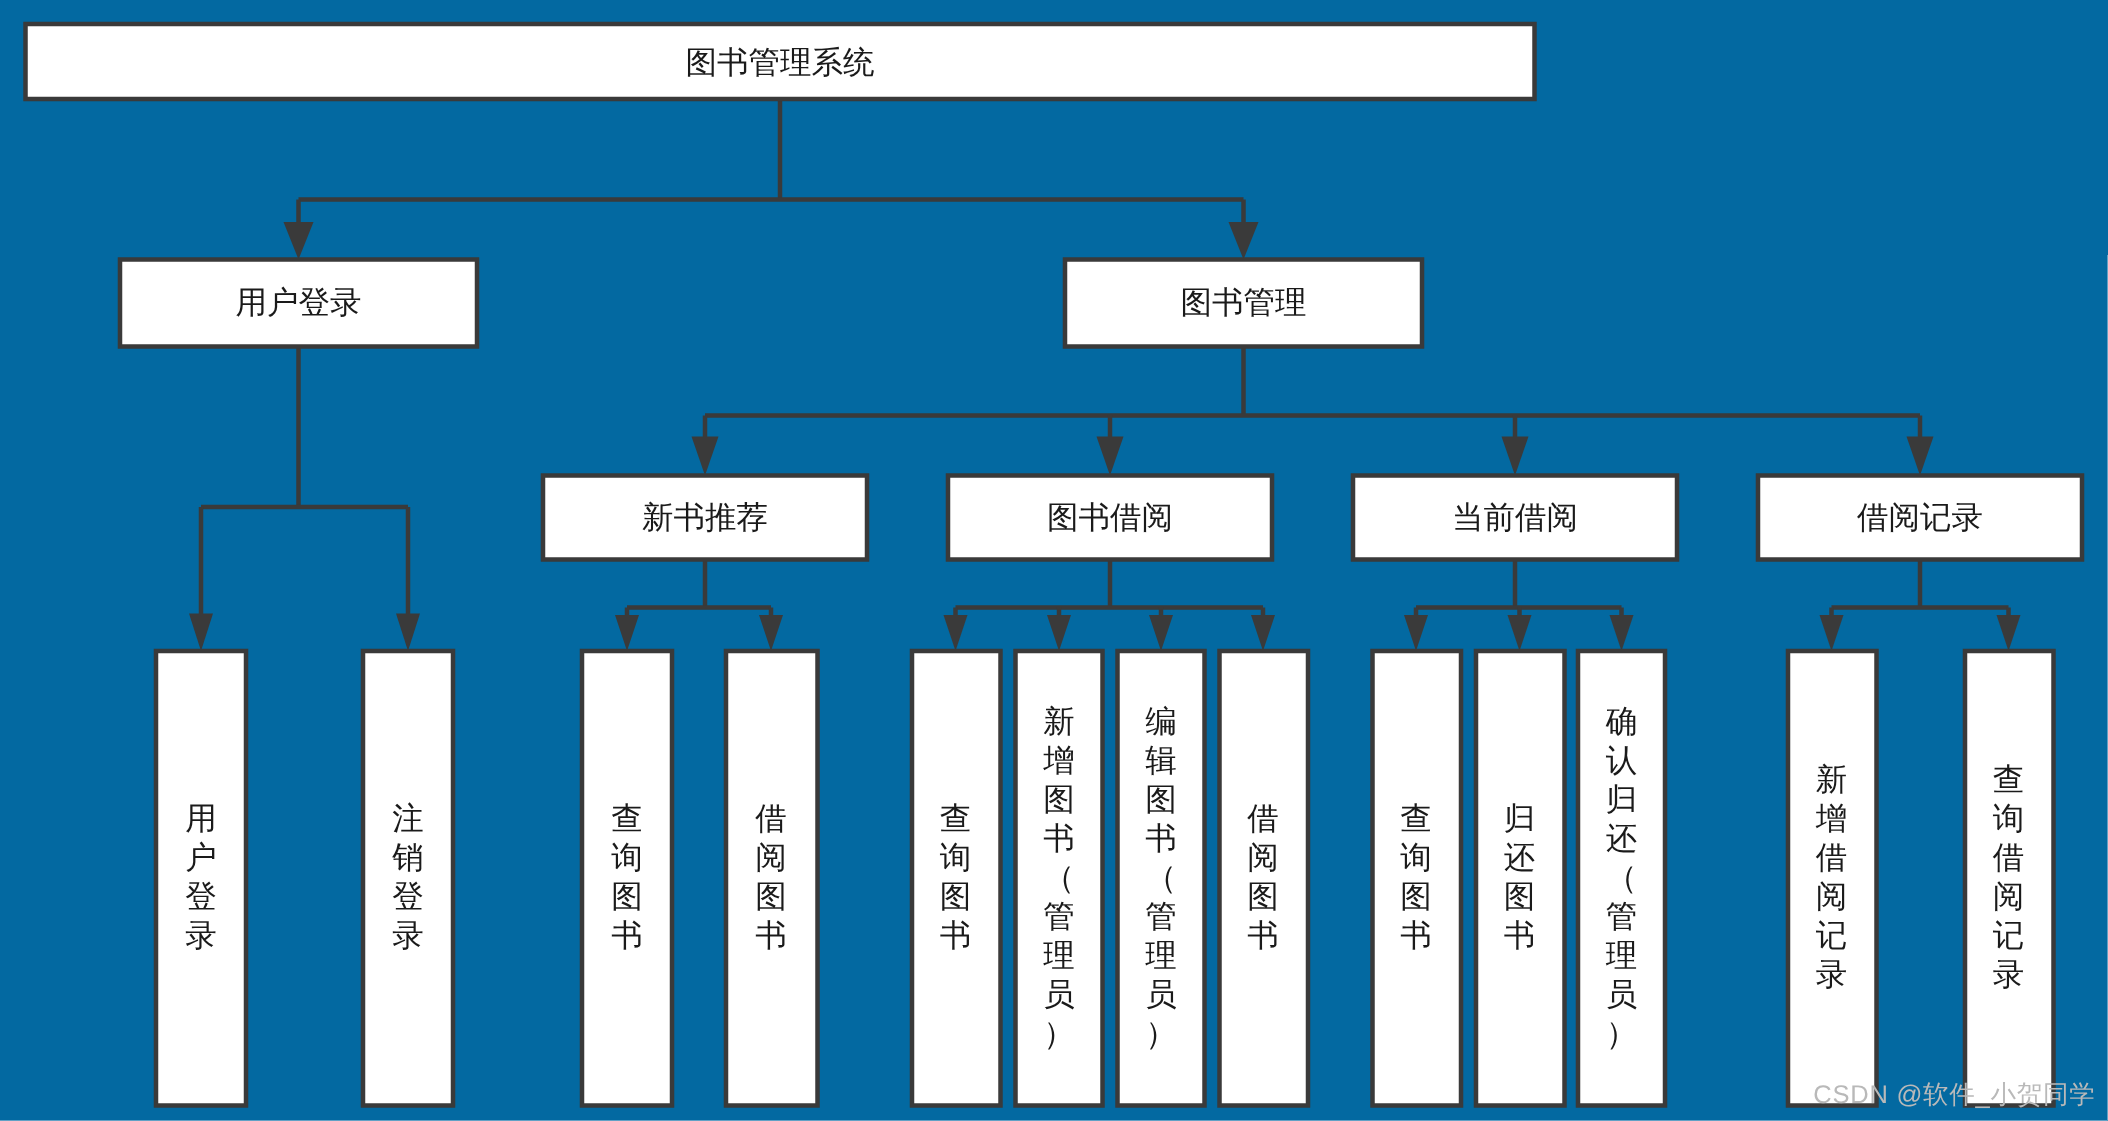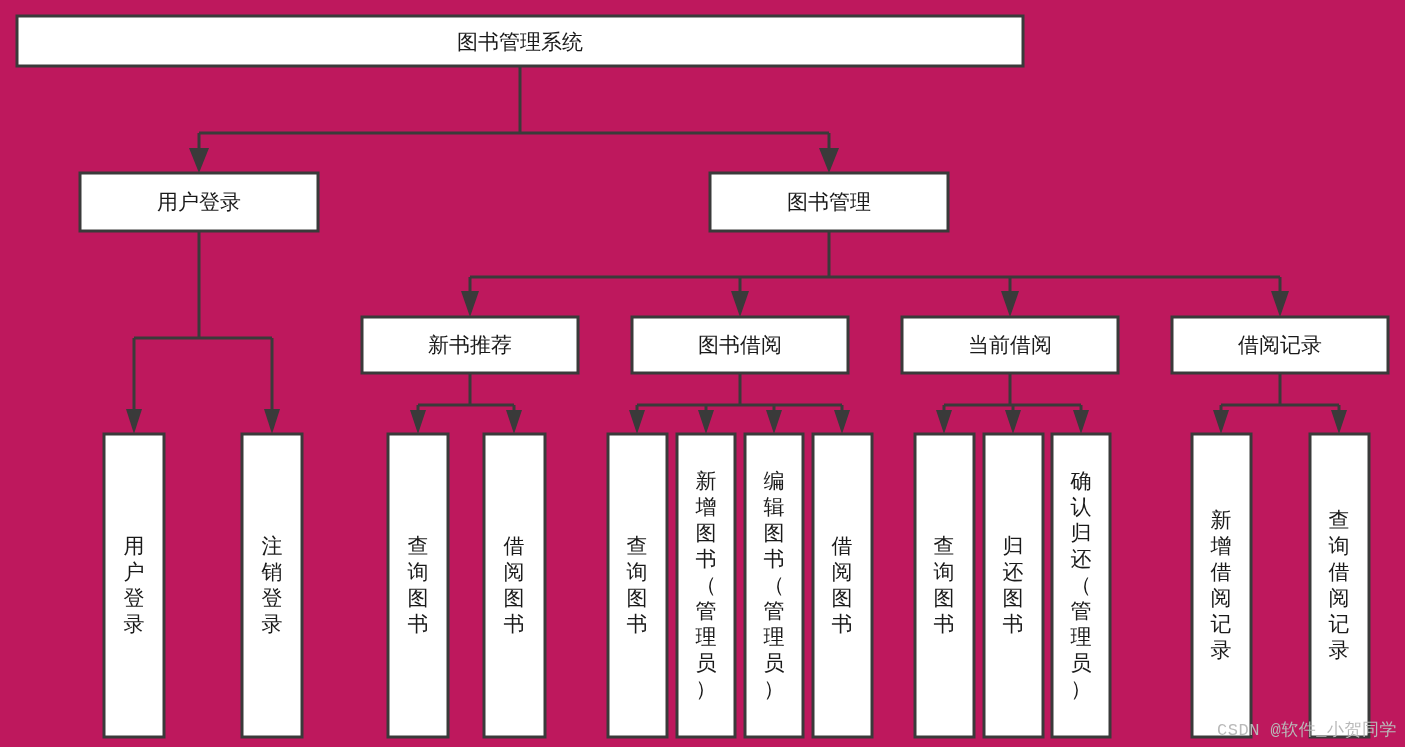--- a/index.html
+++ b/index.html
@@ -10,21 +10,21 @@
   body {
     width: 1405px;
     height: 747px;
     font-family: "DejaVu Sans", "Liberation Sans", sans-serif;
     overflow: hidden;
   }
   #diagram-root {
     position: relative;
     width: 1405px;
     height: 747px;
-    background: #be185d;
+    background: #0369a1;
   }
   svg#flowchart {
     position: absolute;
     left: 0;
     top: 0;
     width: 1405px;
     height: 747px;
     display: block;
   }
   .node-box {
@@ -52,21 +52,21 @@
   .node-label-v {
     font-family: "DejaVu Sans", "Liberation Sans", sans-serif;
     font-size: 21px;
     fill: #1a1a1a;
     text-anchor: middle;
   }
   .watermark {
     position: absolute;
     right: 8px;
     bottom: 6px;
-    font-family: Liberation Mono, monospace;
+    font-family: Liberation Sans, sans-serif;
     font-size: 17px;
     color: #b9b9b9;
     white-space: nowrap;
     letter-spacing: 0.5px;
     user-select: none;
     margin-left: 35px;
   }
 </style>
 </head>
 <body>

